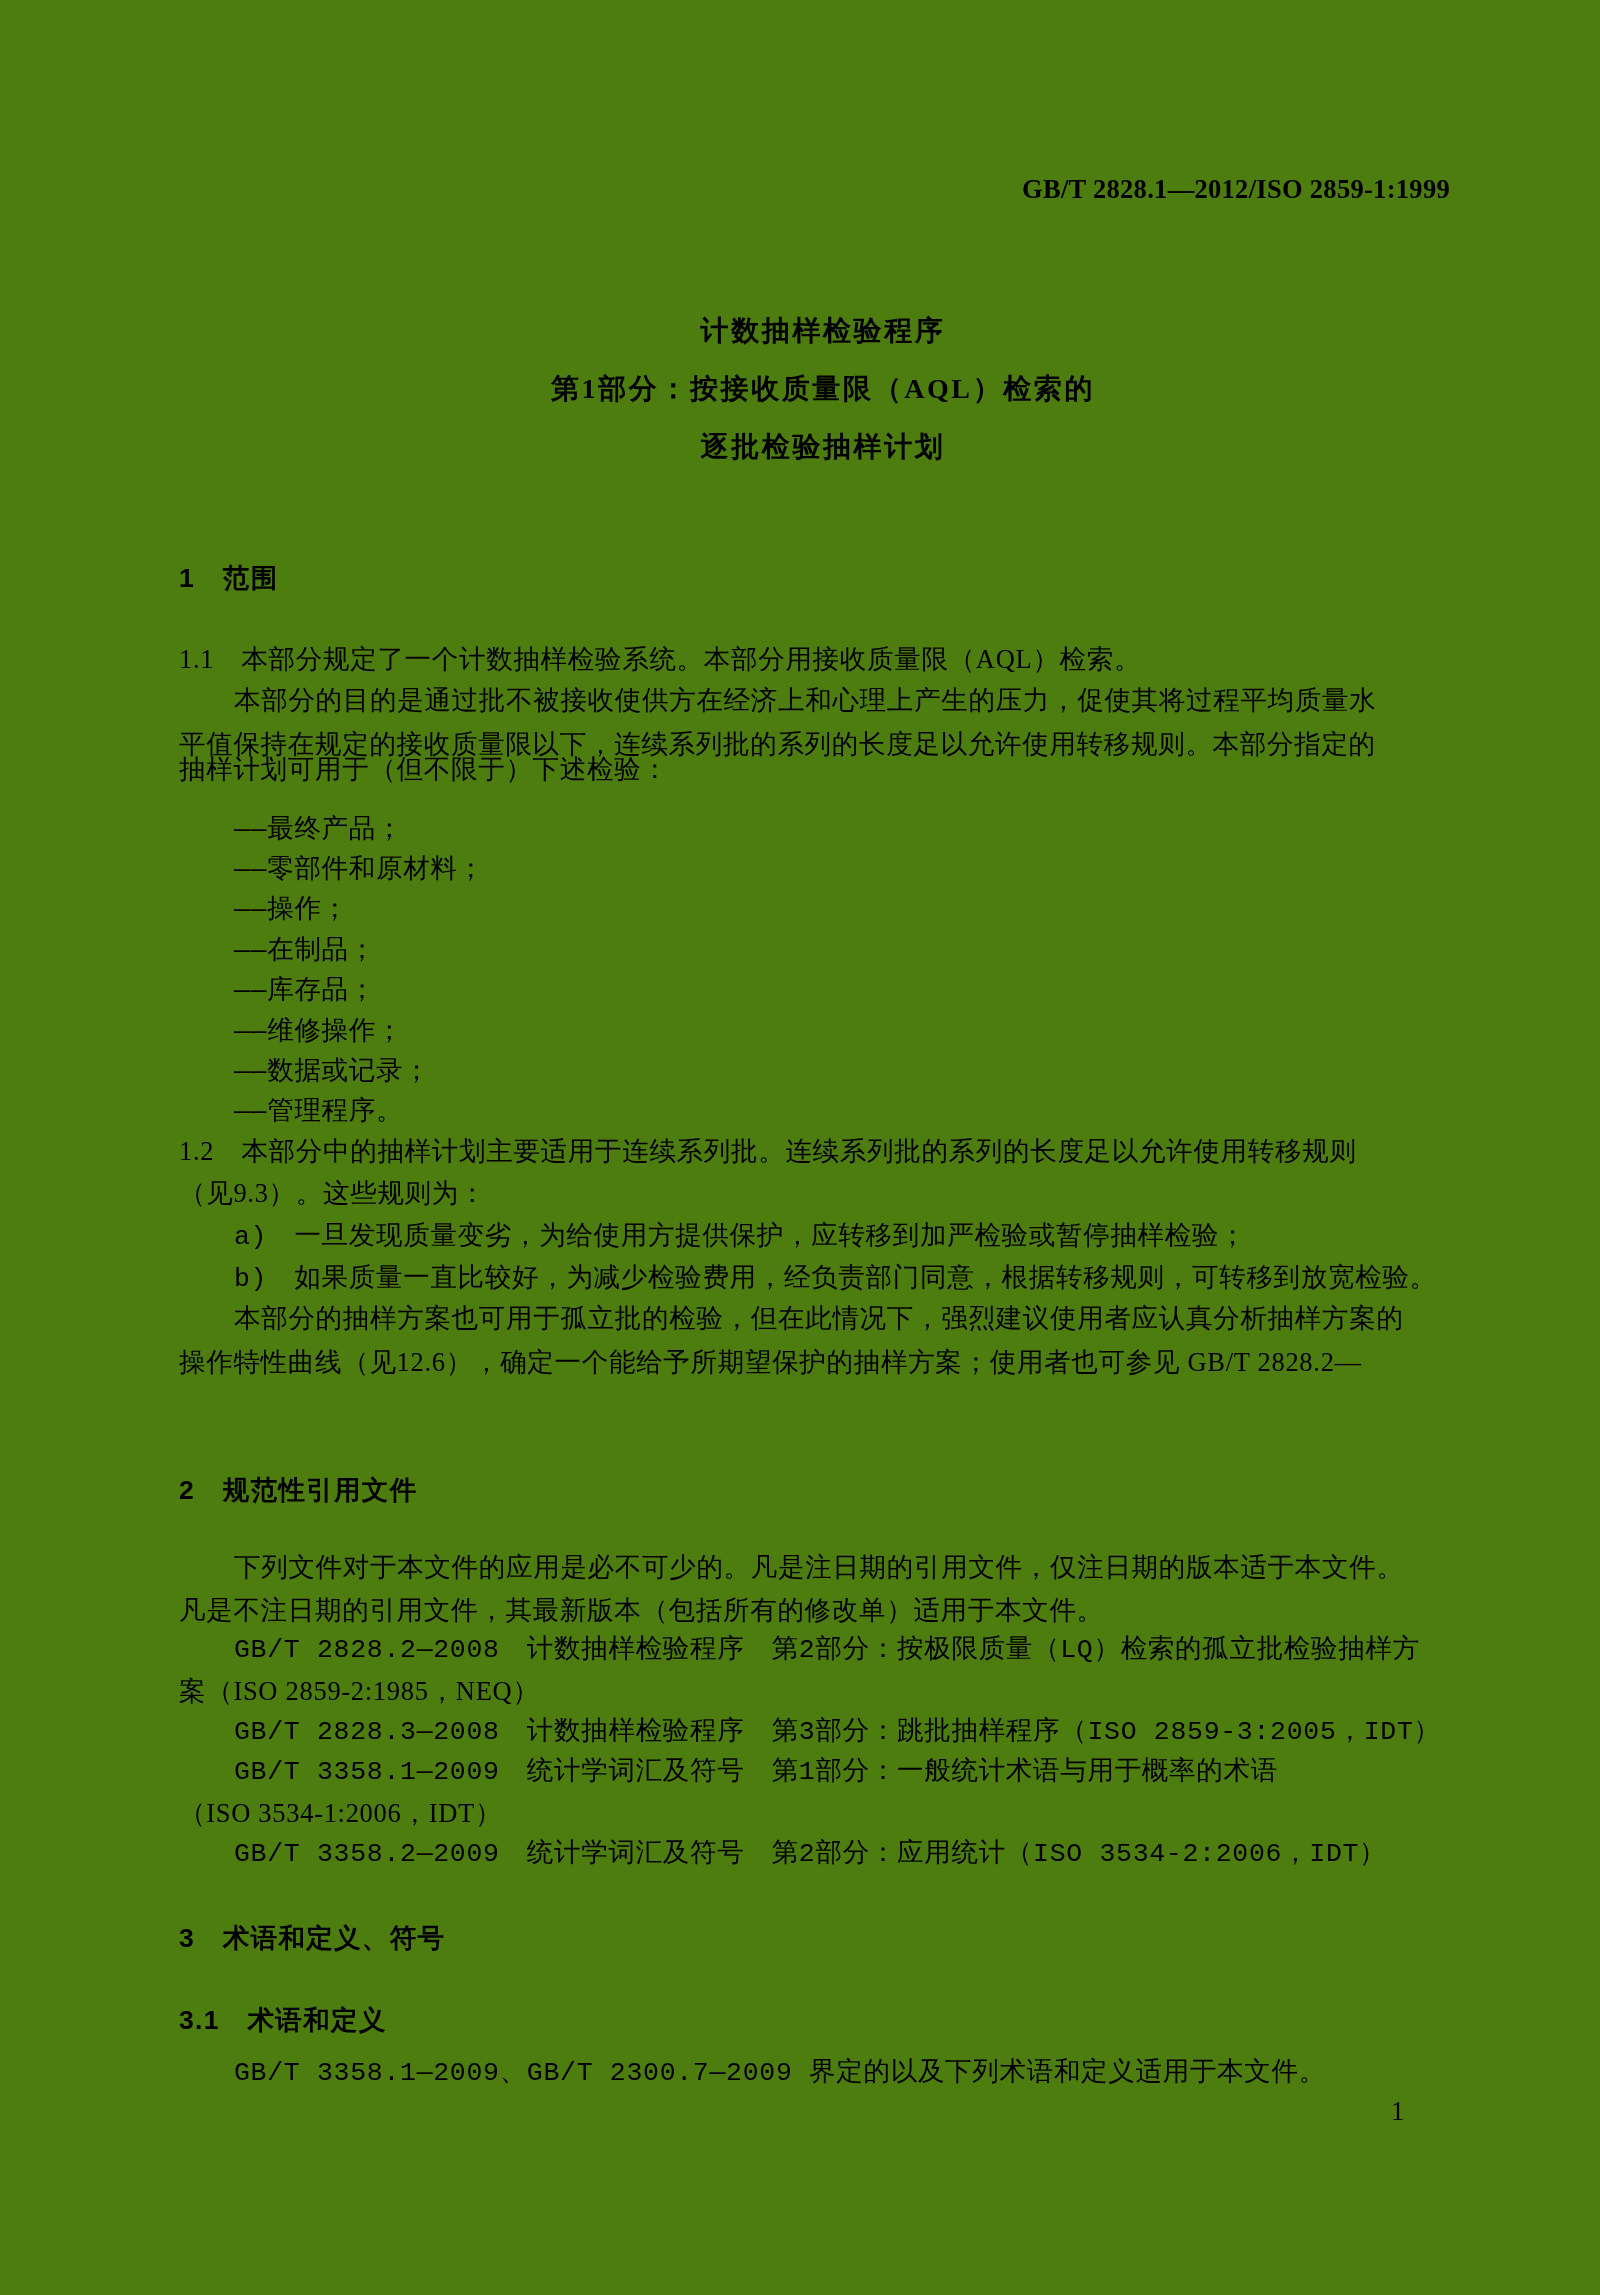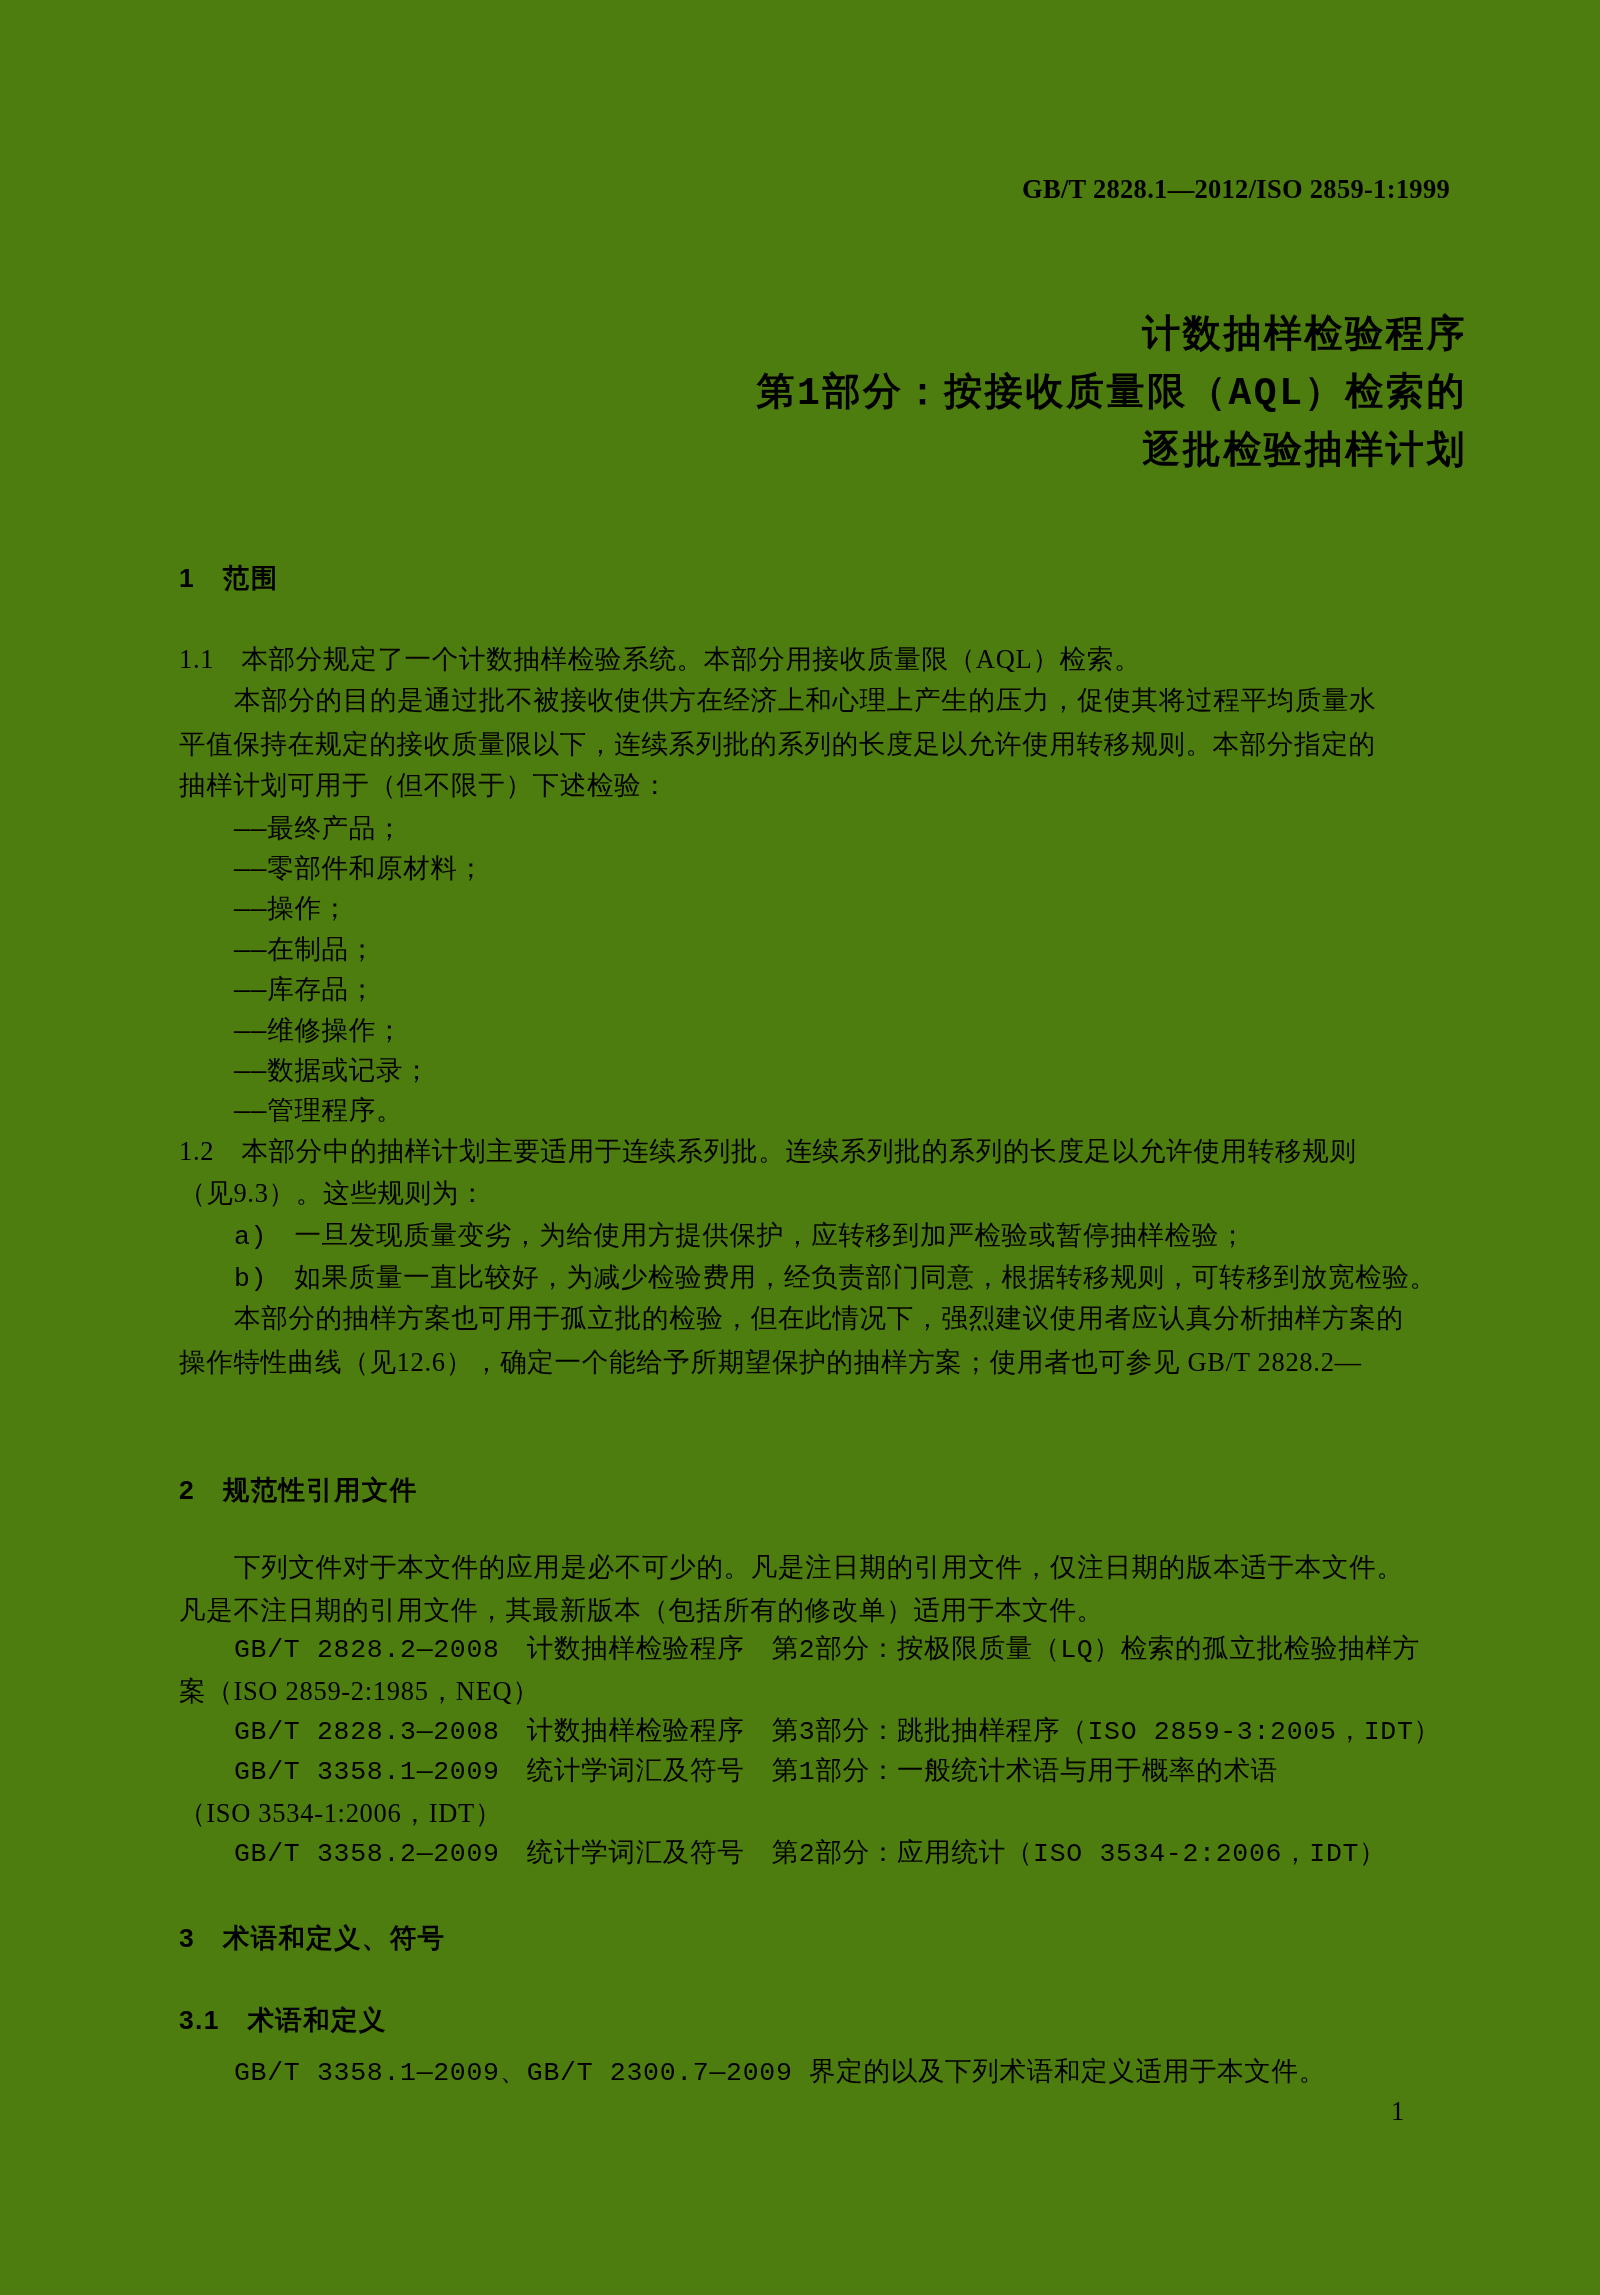--- a/index.html
+++ b/index.html
@@ -29,24 +29,24 @@
     position:absolute;
     top:174px; right:150px;
     font-size:26.5px; font-weight:bold;
     letter-spacing:0.3px;
     font-family:"Liberation Serif","DejaVu Serif",serif;
     white-space:nowrap;
   }
   .title {
     position:absolute;
     left:179px; width:1288px;
-    text-align:right;
-    font-family:Liberation Mono, monospace;
+    text-align:center;
+    font-family:Liberation Serif, serif;
     font-weight:bold;
-    font-size:38px;
+    font-size:28px;
     letter-spacing:2.6px;
     white-space:nowrap;
     line-height:1;
   }
   .pageno {
     position:absolute;
     left:1391px; top:2096px;
     font-size:26.5px;
   }
 </style>
@@ -59,21 +59,21 @@
 
   <div class="title" style="top:317px">计数抽样检验程序</div>
   <div class="title" style="top:375px">第1部分：按接收质量限（AQL）检索的</div>
   <div class="title" style="top:433px">逐批检验抽样计划</div>
 
   <div class="ln h" style="top:565px">1　范围</div>
 
   <div class="ln" style="top:646px">1.1　本部分规定了一个计数抽样检验系统。本部分用接收质量限（AQL）检索。</div>
   <div class="ln ind" style="top:689px">本部分的目的是通过批不被接收使供方在经济上和心理上产生的压力，促使其将过程平均质量水</div>
   <div class="ln" style="top:731px">平值保持在规定的接收质量限以下，连续系列批的系列的长度足以允许使用转移规则。本部分指定的</div>
-  <div class="ln" style="top:772px">抽样计划可用于（但不限于）下述检验：</div>
+  <div class="ln" style="top:756px">抽样计划可用于（但不限于）下述检验：</div>
 
   <div class="ln ind" style="top:817px">——最终产品；</div>
   <div class="ln ind" style="top:857px">——零部件和原材料；</div>
   <div class="ln ind" style="top:897px">——操作；</div>
   <div class="ln ind" style="top:938px">——在制品；</div>
   <div class="ln ind" style="top:978px">——库存品；</div>
   <div class="ln ind" style="top:1019px">——维修操作；</div>
   <div class="ln ind" style="top:1059px">——数据或记录；</div>
   <div class="ln ind" style="top:1099px">——管理程序。</div>
 

